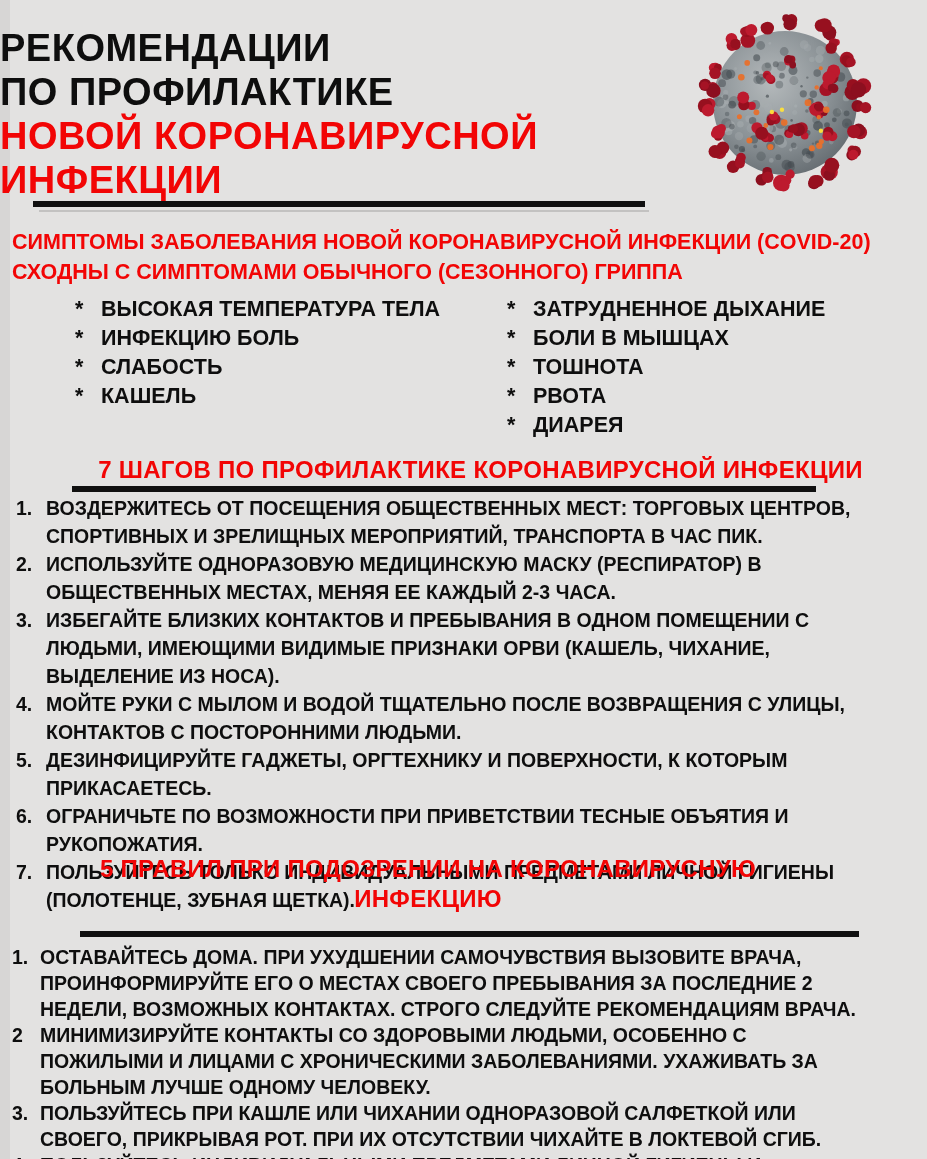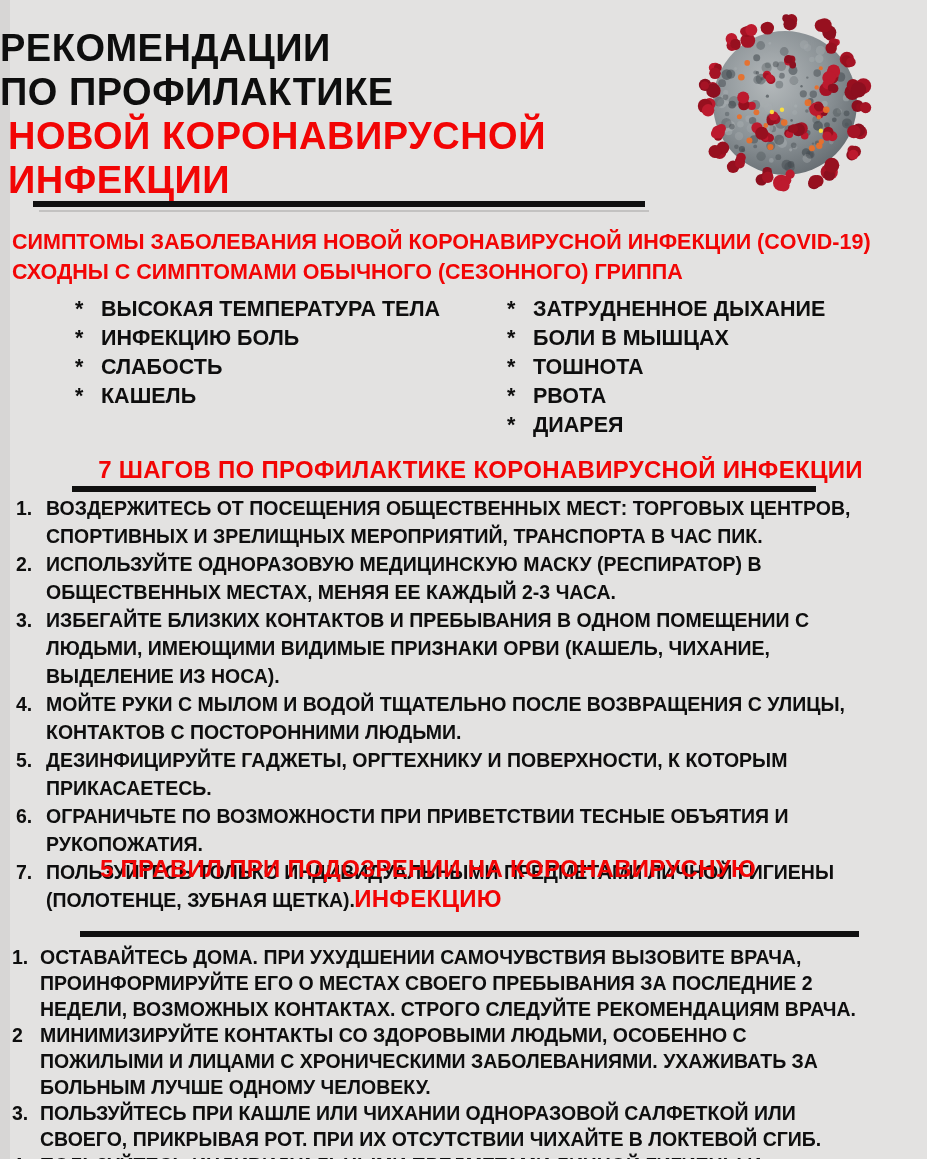--- a/index.html
+++ b/index.html
@@ -13,21 +13,21 @@
     color:#0e0e0e;
   }
   .poster::before{
     content:"";position:absolute;left:0;top:0;bottom:0;width:10px;
     background:rgba(0,0,0,0.05);pointer-events:none;
   }
   .title-block{
     position:absolute;top:26px;left:0;width:680px;
     font-size:38px;line-height:44px;letter-spacing:0.5px;
   }
-  .title-line.red{color:var(--red);padding-left:8px;}
+  .title-line.red{color:var(--red);}
   .title-divider{
     position:absolute;top:201px;left:33px;width:612px;height:6px;
     background:#101010;
   }
   .title-divider::after{
     content:"";position:absolute;left:6px;right:-4px;top:9px;height:2px;
     background:rgba(0,0,0,0.14);
   }
   .virus{position:absolute;left:683px;top:8px;width:204px;height:190px;}
   .symptoms-intro{
@@ -342,21 +342,21 @@
         <circle cx="126.9" cy="140.2" r="3.0" fill="#e8702b" opacity="0.95"></circle>
         <circle cx="56.3" cy="69.3" r="3.3" fill="#e8702b" opacity="0.95"></circle>
         <circle cx="135.9" cy="122.8" r="2.2" fill="#ffe23a" opacity="0.95"></circle>
         <circle cx="97.0" cy="101.8" r="2.2" fill="#ffe23a" opacity="0.95"></circle>
         <circle cx="86.9" cy="104.0" r="2.2" fill="#ffe23a" opacity="0.95"></circle>
       </g>
   </svg>
 
   <div class="title-divider"></div>
 
-  <div class="symptoms-intro">СИМПТОМЫ ЗАБОЛЕВАНИЯ НОВОЙ КОРОНАВИРУСНОЙ ИНФЕКЦИИ (COVID-19)
+  <div class="symptoms-intro">СИМПТОМЫ ЗАБОЛЕВАНИЯ НОВОЙ КОРОНАВИРУСНОЙ ИНФЕКЦИИ (COVID-20)
 СХОДНЫ С СИМПТОМАМИ ОБЫЧНОГО (СЕЗОННОГО) ГРИППА</div>
 
   <div class="sym-col left">
       <div class="li"><span class="marker">*</span><span class="text">ВЫСОКАЯ ТЕМПЕРАТУРА ТЕЛА</span></div>
       <div class="li"><span class="marker">*</span><span class="text">ИНФЕКЦИЮ БОЛЬ</span></div>
       <div class="li"><span class="marker">*</span><span class="text">СЛАБОСТЬ</span></div>
       <div class="li"><span class="marker">*</span><span class="text">КАШЕЛЬ</span></div>
     </div>
   <div class="sym-col right">
       <div class="li"><span class="marker">*</span><span class="text">ЗАТРУДНЕННОЕ ДЫХАНИЕ</span></div>

